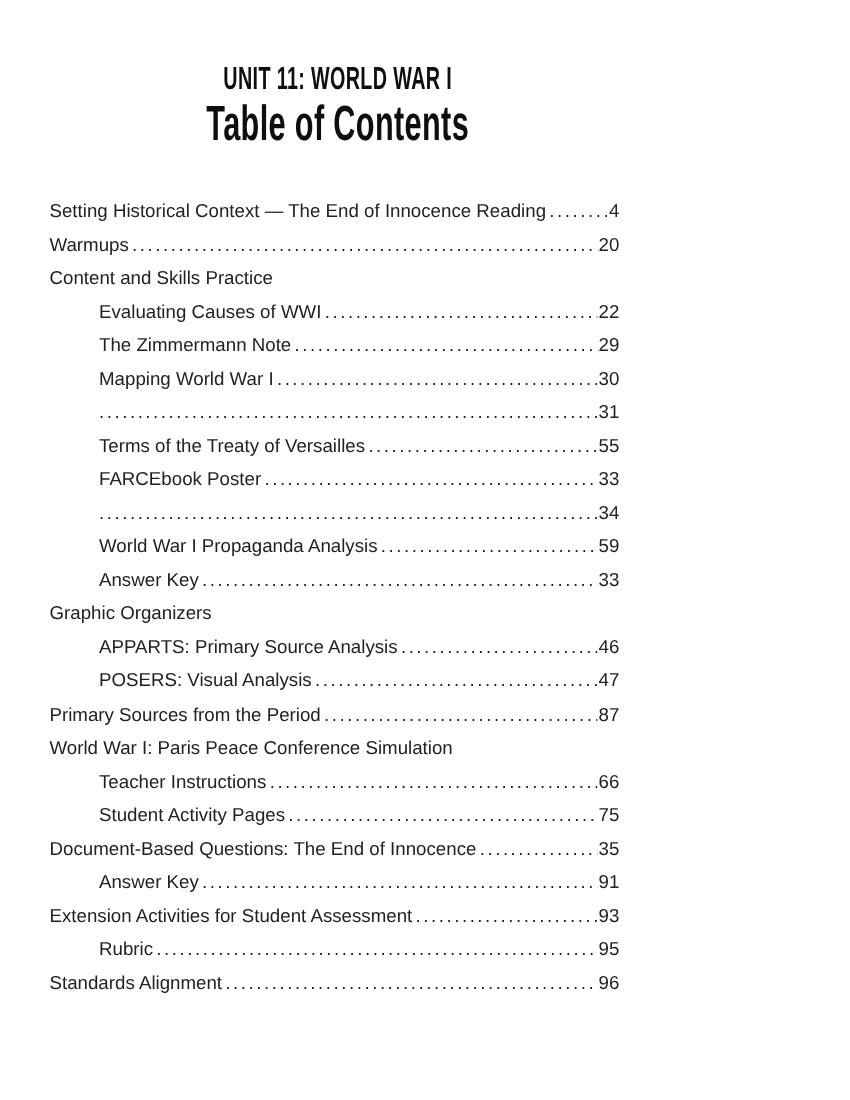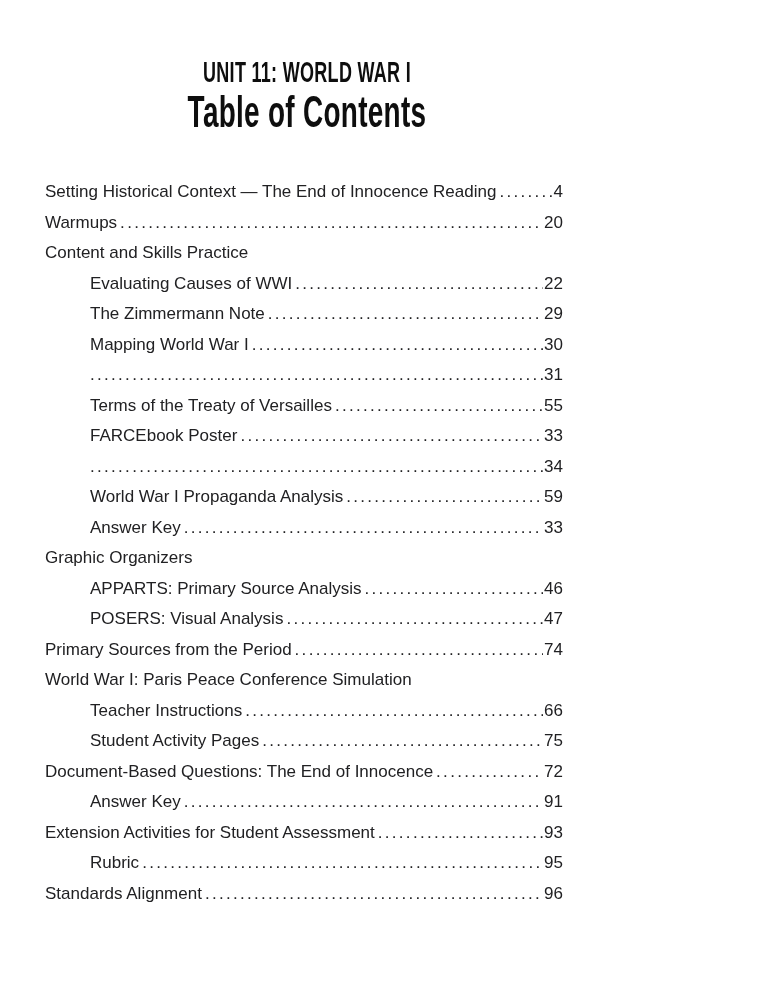--- a/index.html
+++ b/index.html
@@ -154,40 +154,40 @@
     <span class="toc-page">46</span>
   </div>
       <div class="toc-row level-1">
     <span class="toc-label">POSERS: Visual Analysis</span>
     <span class="toc-leader">........................................................................................................................................................................................................</span>
     <span class="toc-page">47</span>
   </div>
       <div class="toc-row level-0">
     <span class="toc-label">Primary Sources from the Period</span>
     <span class="toc-leader">........................................................................................................................................................................................................</span>
-    <span class="toc-page">74</span>
+    <span class="toc-page">87</span>
   </div>
       <div class="toc-row level-0 section-header">
     <span class="toc-label">World War I: Paris Peace Conference Simulation</span>
 
   </div>
       <div class="toc-row level-1">
     <span class="toc-label">Teacher Instructions</span>
     <span class="toc-leader">........................................................................................................................................................................................................</span>
     <span class="toc-page">66</span>
   </div>
       <div class="toc-row level-1">
     <span class="toc-label">Student Activity Pages</span>
     <span class="toc-leader">........................................................................................................................................................................................................</span>
     <span class="toc-page">75</span>
   </div>
       <div class="toc-row level-0">
     <span class="toc-label">Document-Based Questions: The End of Innocence</span>
     <span class="toc-leader">........................................................................................................................................................................................................</span>
-    <span class="toc-page">72</span>
+    <span class="toc-page">35</span>
   </div>
       <div class="toc-row level-1">
     <span class="toc-label">Answer Key</span>
     <span class="toc-leader">........................................................................................................................................................................................................</span>
     <span class="toc-page">91</span>
   </div>
       <div class="toc-row level-0">
     <span class="toc-label">Extension Activities for Student Assessment</span>
     <span class="toc-leader">........................................................................................................................................................................................................</span>
     <span class="toc-page">93</span>

